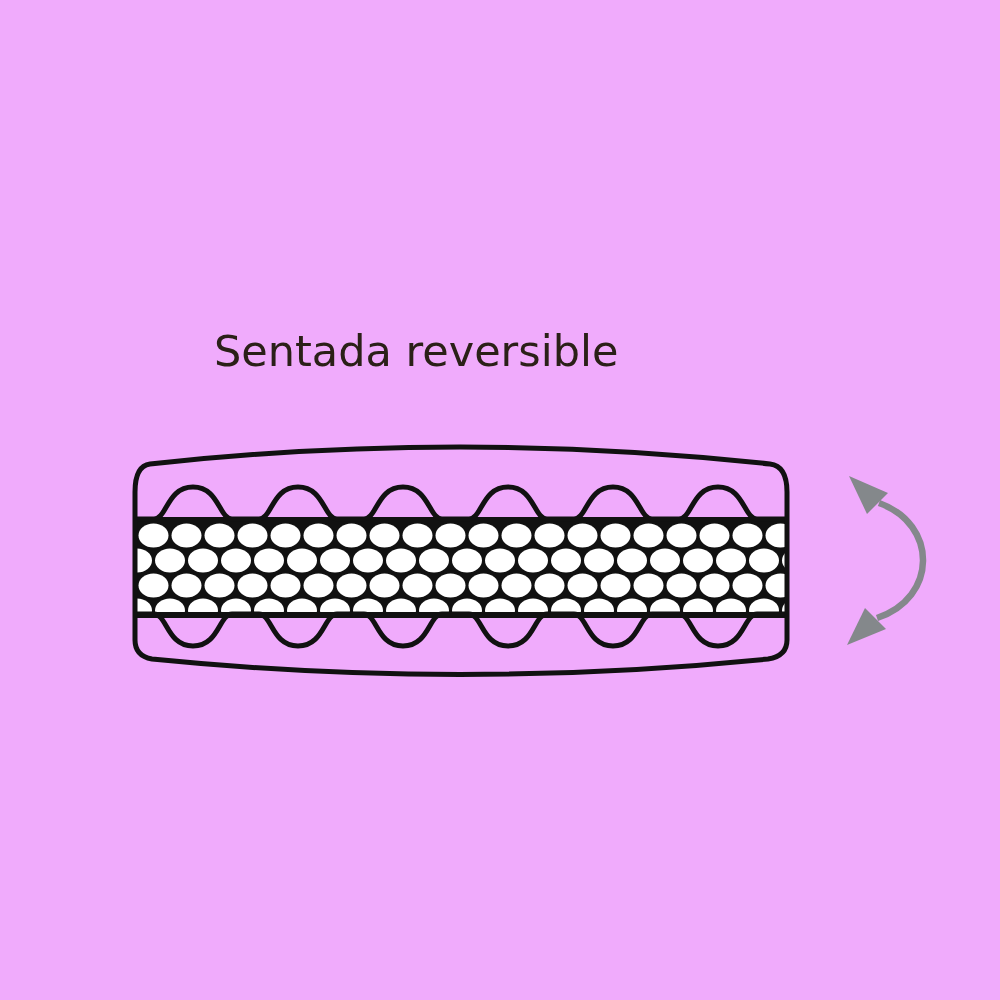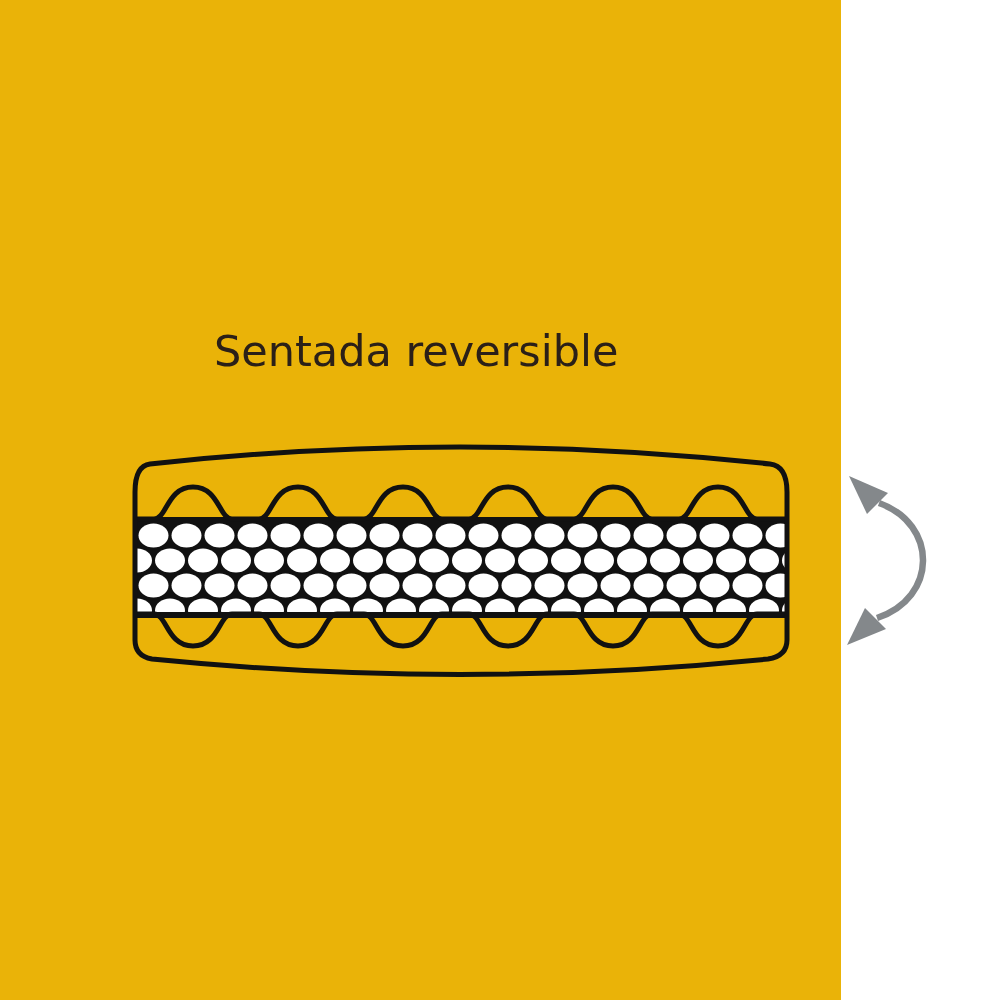--- a/index.html
+++ b/index.html
@@ -6,23 +6,23 @@
     margin: 0;
     padding: 0;
     background: #ffffff;
     width: 1000px;
     height: 1000px;
     overflow: hidden;
     font-family: "DejaVu Sans", "Liberation Sans", sans-serif;
   }
   .canvas {
     position: relative;
-    width: 841px;
+    width: 1000px;
     height: 1000px;
-    background: #eab308;
+    background: #f0abfc;
   }
   .figure-title {
     position: absolute;
     left: 214px;
     top: 326px;
     font-size: 43px;
     font-weight: 400;
     letter-spacing: 0px;
     color: #2b2018;
     white-space: nowrap;

